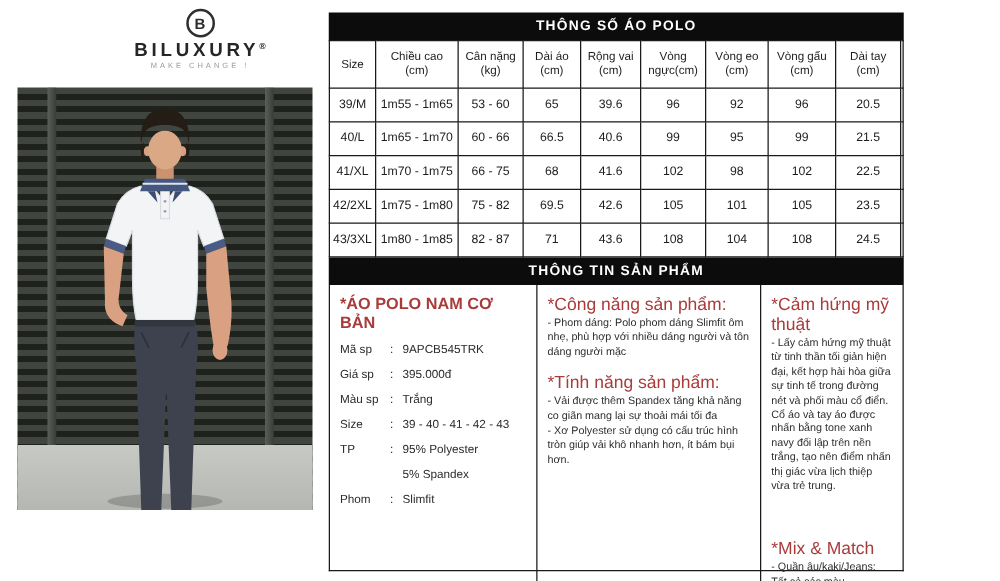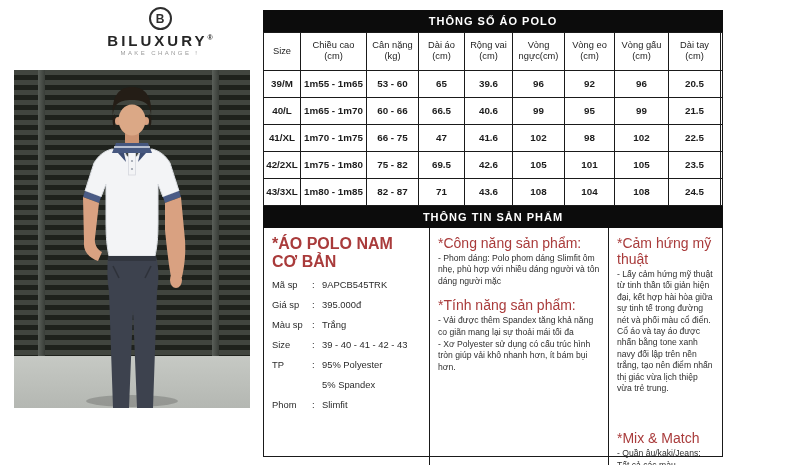--- a/index.html
+++ b/index.html
@@ -27,28 +27,28 @@
 
   
   .sheet { position:absolute; left:263px; top:10px; width:460px; }
   .bar { background:#0c0c0c; color:#ffffff; text-align:center; font-weight:bold;
          font-size:11px; letter-spacing:1px; height:22px; line-height:22px; }
 
   table.spec { width:100%; border-collapse:collapse; table-layout:fixed; }
   .spec th, .spec td { border:1px solid #1a1a1a; text-align:center; color:#1c1c1c;
                        overflow:hidden; }
   .spec th { font-size:9.3px; font-weight:normal; height:37px; line-height:1.25; padding:1px; }
-  .spec td { font-size:9.8px; height:27px; padding:0 1px;font-weight:bold; }
+  .spec td { font-size:9.8px; height:27px; padding:0 1px; }
 
   .info-grid { display:grid; grid-template-columns:166px 179px 1fr; height:229px;
                border:1px solid #1a1a1a; border-top:none; }
   .col { padding:7px 8px 6px 8px; display:flex; flex-direction:column; min-width:0; }
   .col-l, .col-m { border-right:1px solid #1a1a1a; }
 
-  .heading-main { color:#a93b3b; font-weight:bold; font-size:16px; margin-bottom:8px; }
+  .heading-main { color:#a93b3b; font-weight:bold; font-size:13px; margin-bottom:8px; }
   .kv { display:flex; font-size:9.4px; color:#2b2b2b; margin-bottom:9px; }
   .kv .k { width:40px; flex:none; }
   .kv .s { width:10px; flex:none; }
   .kv.indent { padding-left:50px;align-items:flex-end; }
   .season { margin-top:auto; color:#b8b8b8; font-size:9.5px; letter-spacing:0.5px; }
 
   .sec-heading { color:#a93b3b; font-weight:normal; font-size:14px; margin-bottom:2px; }
   .para { font-size:8.6px; line-height:1.33; color:#2f2f2f; margin-bottom:1px; }
   .section { margin-bottom:9px; }
   .mt-md { }
@@ -159,21 +159,21 @@
         <td>99</td>
         <td>95</td>
         <td>99</td>
         <td>21.5</td>
         <td>32</td>
       </tr>
       <tr>
         <td>41/XL</td>
         <td>1m70 - 1m75</td>
         <td>66 - 75</td>
-        <td>47</td>
+        <td>68</td>
         <td>41.6</td>
         <td>102</td>
         <td>98</td>
         <td>102</td>
         <td>22.5</td>
         <td>33</td>
       </tr>
       <tr>
         <td>42/2XL</td>
         <td>1m75 - 1m80</td>

